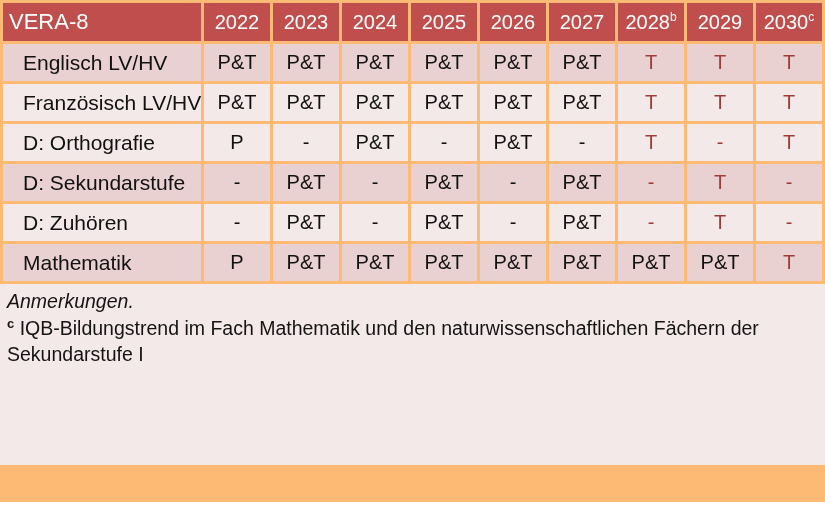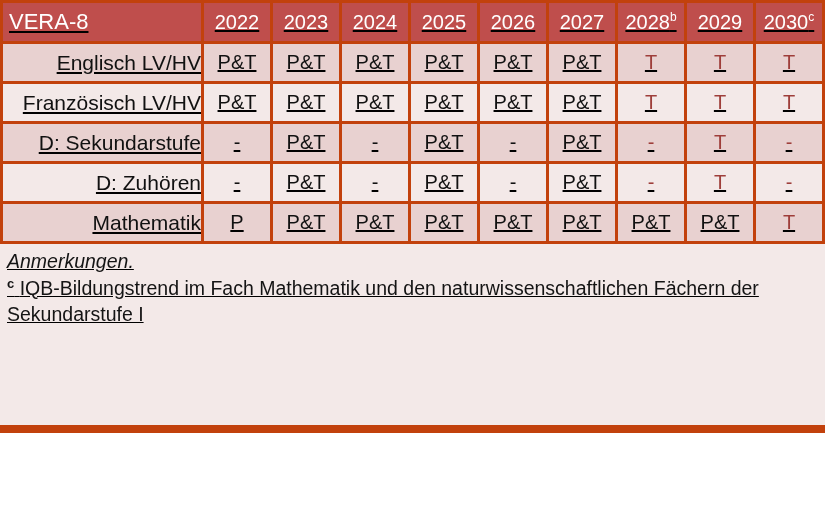--- a/index.html
+++ b/index.html
@@ -11,24 +11,23 @@
     --cell-text: #111111;
   }
   * { margin: 0; padding: 0; box-sizing: border-box; }
   html, body { background: #ffffff; }
   body {
     font-family: "Liberation Sans", sans-serif;
     width: 825px;
   }
   .page {
     width: 825px;
-    height: 433px;
-    background: #c2410c;
+    height: 502px;
+    background: #fdba74;
     overflow: hidden;
-    text-decoration: underline;
   }
   table.vera {
     border-collapse: separate;
     border-spacing: 3px;
     width: 825px;
     table-layout: fixed;
   }
   table.vera th, table.vera td {
     font-weight: 400;
     overflow: hidden;
@@ -51,23 +50,23 @@
     height: 38px;
   }
   th.year sup {
     font-size: 12px;
     line-height: 0;
   }
   tr.dark td { background: var(--row-dark); }
   tr.light td { background: var(--row-light); }
   td.rowlabel {
     color: var(--cell-text);
-    text-align: right;
+    text-align: left;
     font-size: 21px;
-    padding-left: 6px;
+    padding-left: 20px;
     height: 37px;
     margin-top: 32px;
   }
   td.cell {
     color: var(--cell-text);
     text-align: center;
     font-size: 20px;
     height: 37px;
   }
   td.cell.red { color: var(--accent-text); }
@@ -125,20 +124,32 @@
           <td class="cell">P&amp;T</td>
           <td class="cell">P&amp;T</td>
           <td class="cell">P&amp;T</td>
           <td class="cell">P&amp;T</td>
           <td class="cell">P&amp;T</td>
           <td class="cell">P&amp;T</td>
           <td class="cell red">T</td>
           <td class="cell red">T</td>
           <td class="cell red">T</td>
         </tr>
+        <tr class="light">
+          <td class="rowlabel">D: Orthografie</td>
+          <td class="cell">P</td>
+          <td class="cell">-</td>
+          <td class="cell">P&amp;T</td>
+          <td class="cell">-</td>
+          <td class="cell">P&amp;T</td>
+          <td class="cell">-</td>
+          <td class="cell red">T</td>
+          <td class="cell red">-</td>
+          <td class="cell red">T</td>
+        </tr>
         <tr class="dark">
           <td class="rowlabel">D: Sekundarstufe</td>
           <td class="cell">-</td>
           <td class="cell">P&amp;T</td>
           <td class="cell">-</td>
           <td class="cell">P&amp;T</td>
           <td class="cell">-</td>
           <td class="cell">P&amp;T</td>
           <td class="cell red">-</td>
           <td class="cell red">T</td>

